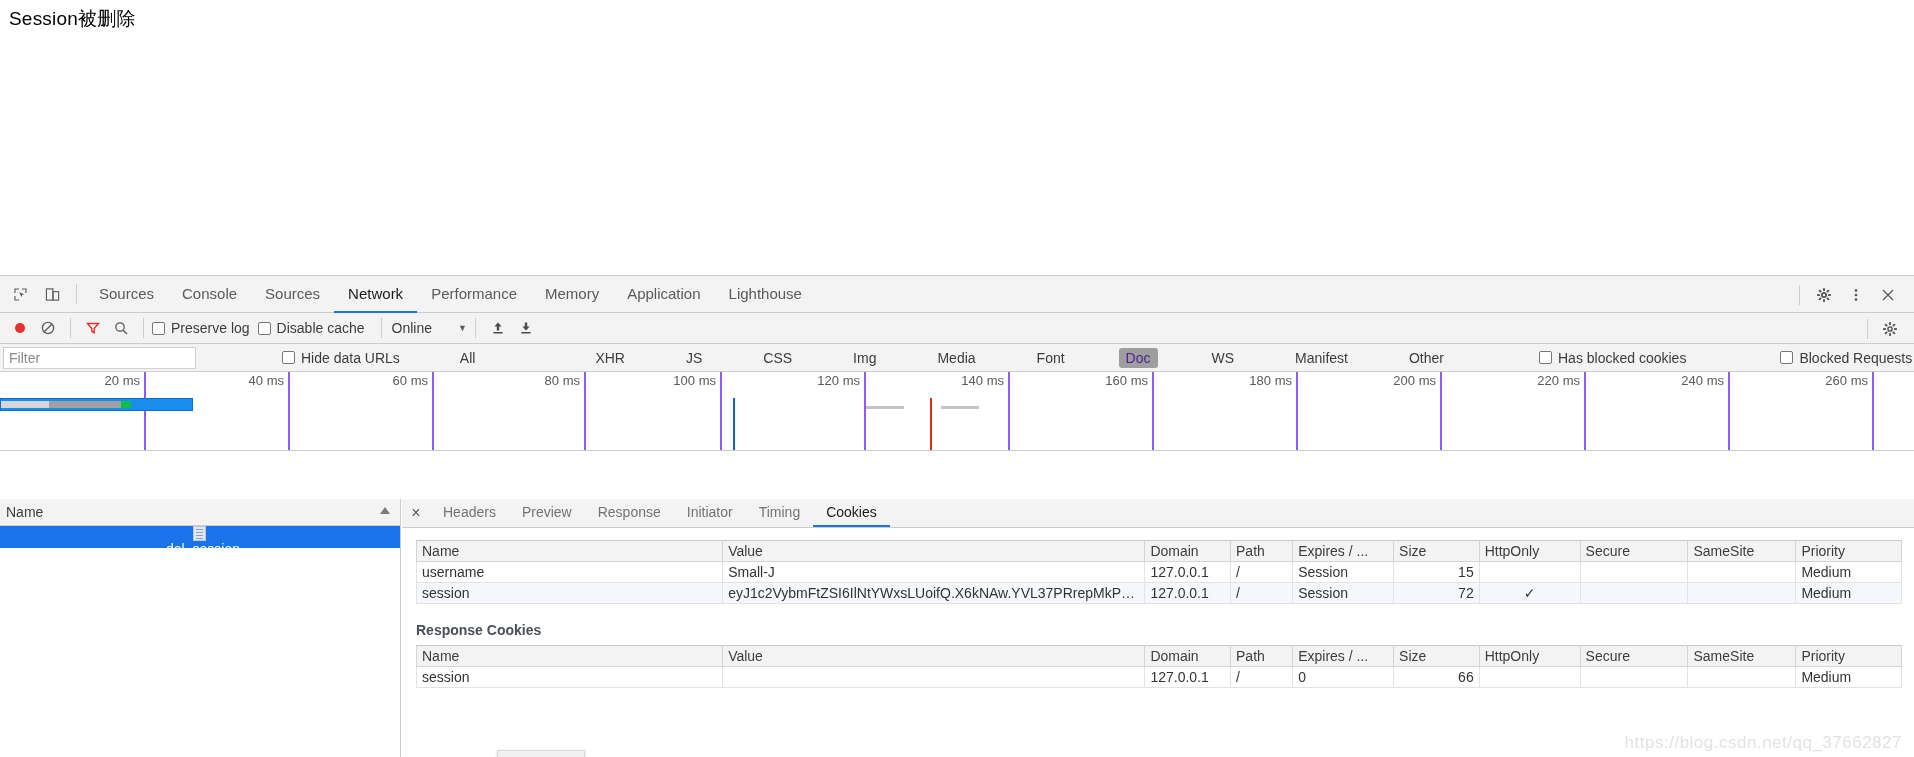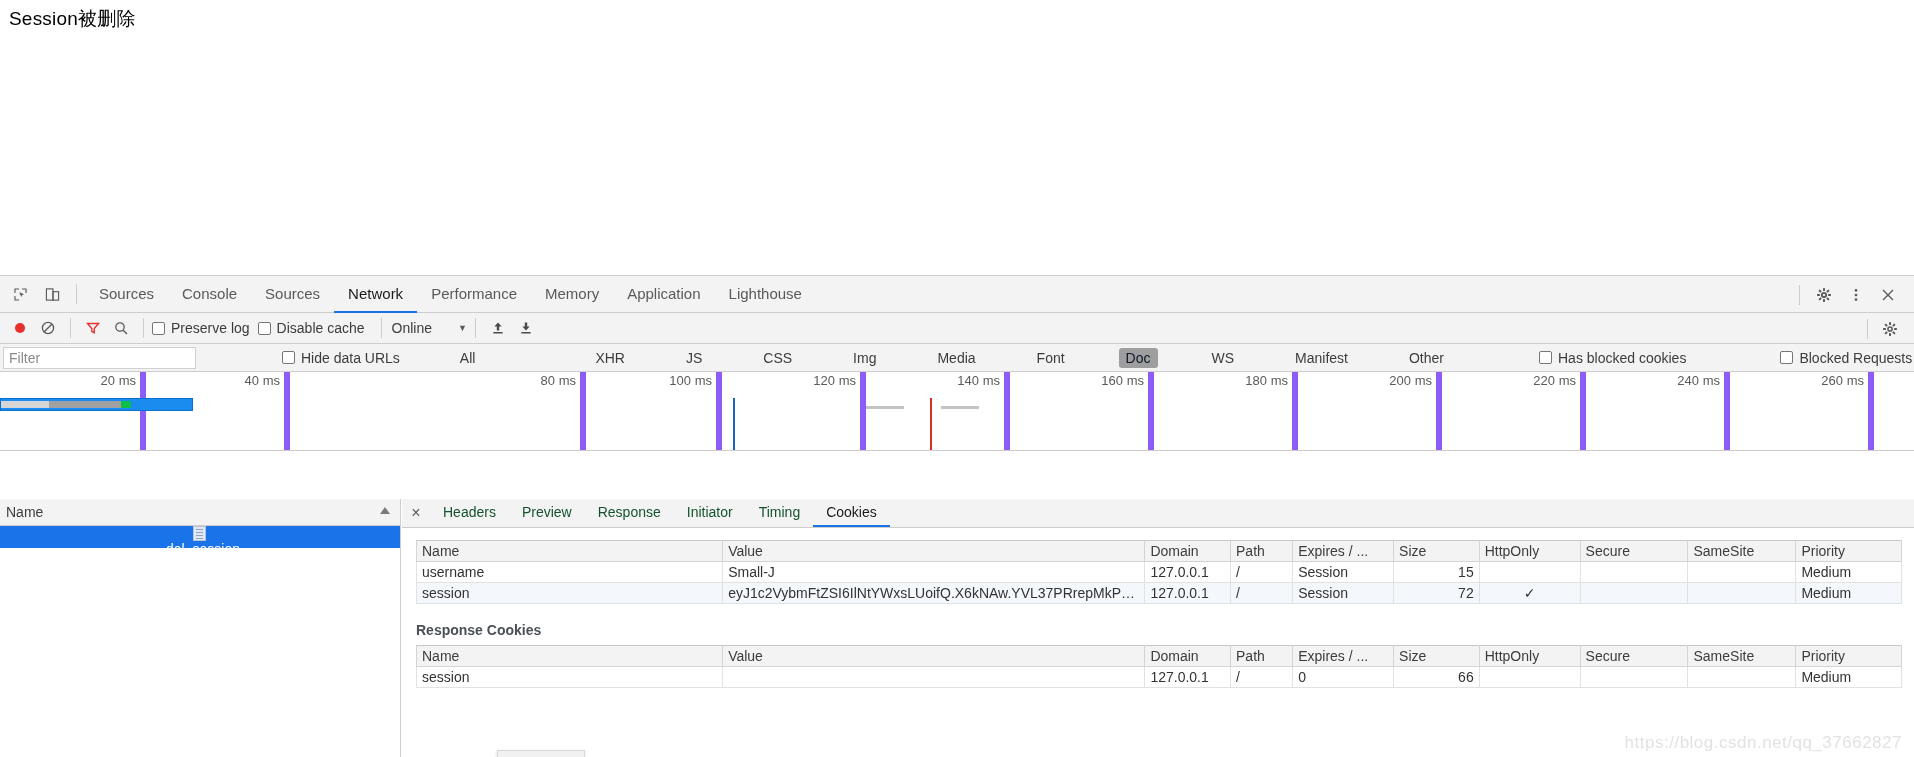--- a/index.html
+++ b/index.html
@@ -95,30 +95,30 @@
     border: 1px solid #d0d0d0; background: #fff;
     font-size: 14px; color: #3c3c3c; padding: 0 5px;
     font-family: "Liberation Sans", sans-serif;
     outline: none;
   }
   .filter-input::placeholder { color: #8a8a8a; }
   .type-pill {
     padding: 2px 7px; margin: 0 2px; border-radius: 3px;
     cursor: pointer; font-size: 14px; color: #3c3c3c; white-space: nowrap;
   }
-  .type-pill.active { background: #9e9e9e; color: #0f172a; }
+  .type-pill.active { background: #9e9e9e; color: #4c1d95; }
 
   
   .overview {
     position: relative; height: 79px; background: #fff;
     border-bottom: 1px solid #cdcdcd; overflow: hidden;
   }
   .ov-tick {
     position: absolute; top: 0; height: 79px;
-    border-right: 6px solid #8b5cf6;
+    border-right: 2px solid #8b5cf6;
   }
   .ov-tick span {
     position: absolute; right: 4px; top: 1px;
     font-size: 13px; color: #5a5a5a; white-space: nowrap;
   }
   .ov-bar-outer {
     position: absolute; left: 0; top: 26px; height: 13px;
     background: #1a8cf0; border: 1px solid #0b6fce;
   }
   .ov-seg { position: absolute; top: 2px; height: 7px; }
@@ -164,21 +164,21 @@
   .detail-tabbar {
     height: 29px; background: #f3f3f3; border-bottom: 1px solid #cdcdcd;
     display: flex; align-items: stretch; position: relative;
   }
   .close-x {
     width: 28px; display: flex; align-items: center; justify-content: center;
     color: #5a5a5a; font-size: 16px; cursor: pointer;
   }
   .detail-tab {
     display: flex; align-items: center; padding: 0 13px;
-    font-size: 14px; color: #14532d; cursor: pointer;
+    font-size: 14px; color: #737373; cursor: pointer;
     border-bottom: 2px solid transparent; white-space: nowrap;
   }
   .detail-tab.active { color: #1a1a1a; border-bottom-color: #1a73e8; }
 
   .cookie-body { padding: 12px 0 0 14px; position: relative; }
   .sec-head { display: flex; align-items: center; margin-bottom: 7px; }
   .sec-title { font-size: 14px; font-weight: bold; color: #4a4f57; margin-right: 60px; }
 
   table.ck { border-collapse: collapse; width: 1486px; table-layout: fixed; }
   table.ck th {
@@ -396,20 +396,23 @@
       <span class="chk-label">Blocked Requests</span>
     </div>
   </div>
 
   <div class="overview">
     <div class="ov-tick" style="left:0;width:146px">
         <span>20 ms</span>
       </div>
     <div class="ov-tick" style="left:146px;width:144px">
         <span>40 ms</span>
+      </div>
+    <div class="ov-tick" style="left:290px;width:144px">
+        <span>60 ms</span>
       </div>
     <div class="ov-tick" style="left:442px;width:144px">
         <span>80 ms</span>
       </div>
     <div class="ov-tick" style="left:578px;width:144px">
         <span>100 ms</span>
       </div>
     <div class="ov-tick" style="left:722px;width:144px">
         <span>120 ms</span>
       </div>

